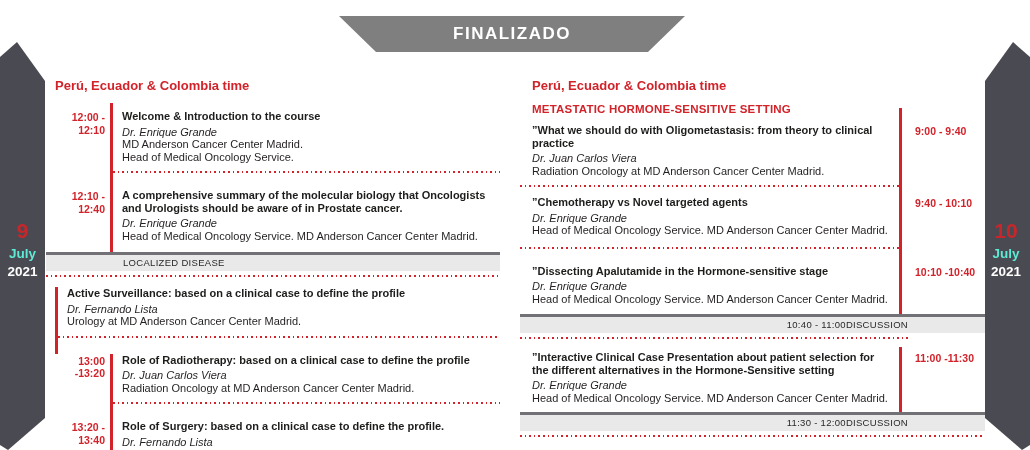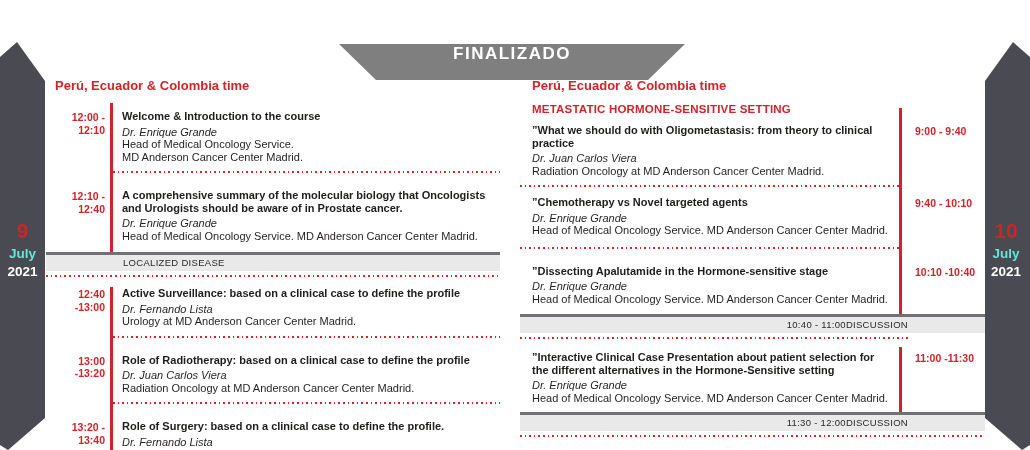--- a/index.html
+++ b/index.html
@@ -1,22 +1,22 @@
 <!DOCTYPE html>
 <html><head>
 <meta charset="utf-8">
 <style>
   html,body{margin:0;padding:0;background:#ffffff;}
   .canvas{position:relative;width:1030px;height:450px;background:#ffffff;overflow:hidden;
           font-family:"Liberation Sans",sans-serif;color:#231f20;}
 
   
-  .banner{position:absolute;left:339px;top:44px;width:346px;height:36px;background:#7f7f7f;
+  .banner{position:absolute;left:339px;top:16px;width:346px;height:36px;background:#7f7f7f;
           clip-path:polygon(0 0,100% 0,309px 100%,37px 100%);
-          display:flex;justify-content:center;}
+          display:flex;align-items:center;justify-content:center;}
   .banner span{color:#ffffff;font-weight:700;font-size:17px;letter-spacing:1.5px;}
 
   
   .panel{position:absolute;top:42px;height:408px;background:#4a4a52;}
   .panel.left{left:0;width:45px;clip-path:polygon(0 15px,17px 0,45px 39px,45px 376px,8px 408px,0 403px);}
   .panel.right{left:982px;width:48px;clip-path:polygon(3px 39px,31px 0,48px 15px,48px 403px,40px 408px,3px 376px);}
   .dateblock{position:absolute;top:178px;left:0;right:0;text-align:center;line-height:1;}
   .dateblock .day{font-size:21px;font-weight:700;color:#c9262c;display:block;}
   .dateblock .month{font-size:13.5px;font-weight:700;color:#5eead4;display:block;margin-top:6px;}
   .dateblock .year{font-size:13.5px;font-weight:700;color:#ffffff;display:block;margin-top:4px;}
@@ -93,40 +93,39 @@
   </div>
 
   <div class="col-left">
     <div class="tzheader">Perú, Ecuador &amp; Colombia time</div>
 
     <div class="lrow first">
       <div class="ltime pt">12:00 - 12:10</div>
       <div class="lcontent pt">
         <div class="title">Welcome &amp; Introduction to the course</div>
         <div class="speaker">Dr. Enrique Grande</div>
+        <div class="aff">MD Anderson Cancer Center Madrid.</div>
         <div class="aff">Head of Medical Oncology Service.</div>
-        <div class="aff">MD Anderson Cancer Center Madrid.</div>
         <div class="dotted lsep"></div>
       </div>
     </div>
 
     <div class="lrow">
       <div class="ltime">12:10 - 12:40</div>
       <div class="lcontent pb10">
         <div class="title">A comprehensive summary of the molecular biology that Oncologists and Urologists should be aware of in Prostate cancer.</div>
         <div class="speaker">Dr. Enrique Grande</div>
         <div class="aff">Head of Medical Oncology Service. MD Anderson Cancer Center Madrid.</div>
       </div>
     </div>
 
     <div class="gbar lbar">LOCALIZED DISEASE</div>
     <div class="dotted lsep-full"></div>
 
     <div class="lrow">
-      <div class="ltime">12:40 -13:00</div>
       <div class="lcontent">
         <div class="title">Active Surveillance: based on a clinical case to define the profile</div>
         <div class="speaker">Dr. Fernando Lista</div>
         <div class="aff">Urology at MD Anderson Cancer Center Madrid.</div>
         <div class="dotted lsep"></div>
       </div>
     </div>
 
     <div class="lrow">
       <div class="ltime">13:00 -13:20</div>

